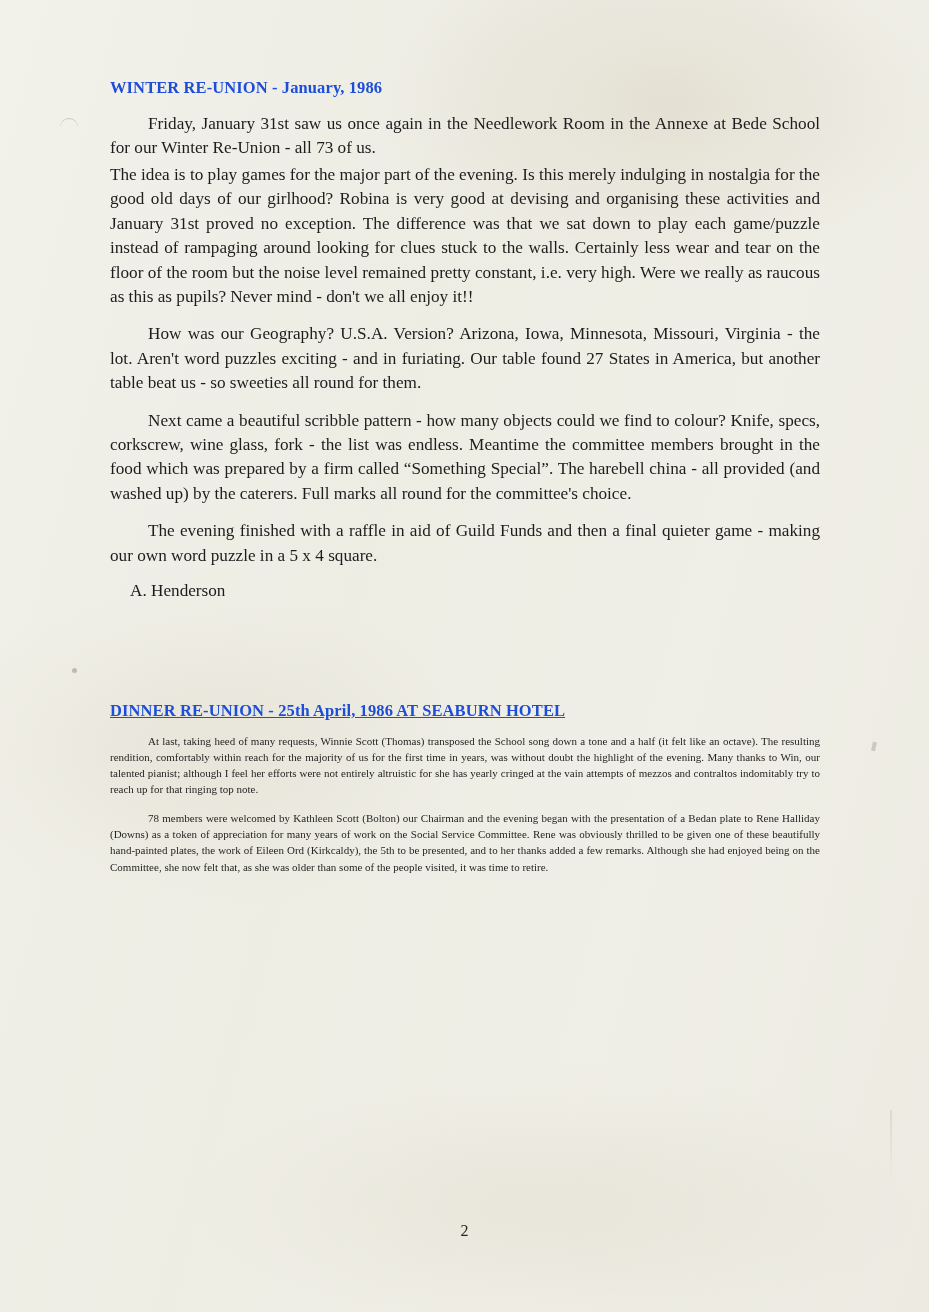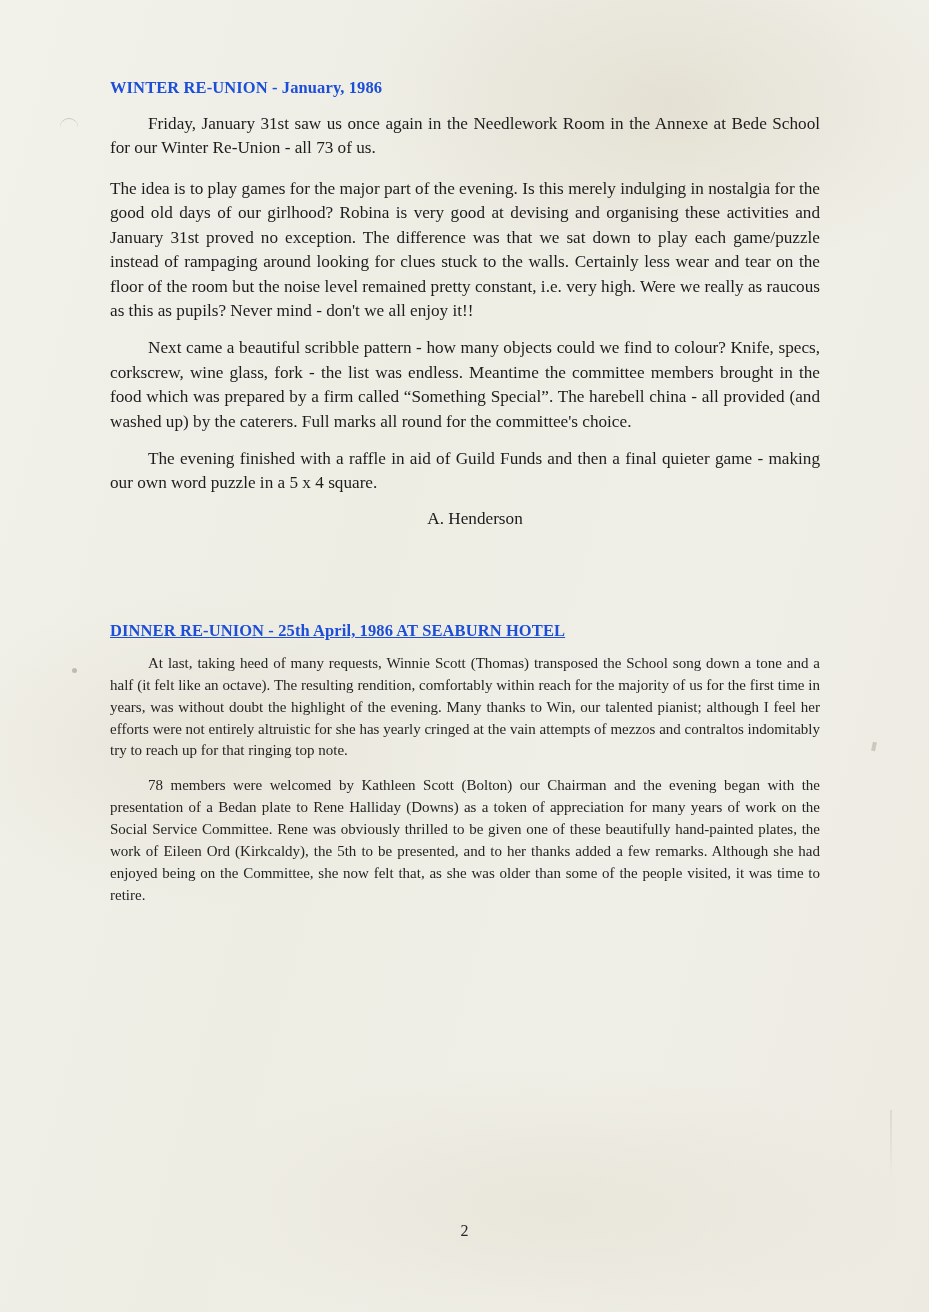--- a/index.html
+++ b/index.html
@@ -54,32 +54,31 @@
     font-size: 17.2px;
     line-height: 1.42;
     text-align: justify;
     text-indent: 38px;
     color: #1d1d1d;
   }
   p.para.no-indent {
     text-indent: 0;
   }
   p.para.tight {
-    margin-bottom: 16px;
+    margin-bottom: 2px;
   }
   .section-two p.para {
-    font-size: 15px;
+    font-size: 11px;
     line-height: 1.46;
     color: #262524;
     font-family: Liberation Serif, serif;
   }
   .signature {
-    margin: 8px 0 0 0;
+    margin: 8px 0 8px 0;
     font-size: 17.2px;
-    text-align: center;
     padding-left: 20px;
   }
   .spacer-block {
     height: 92px;
   }
   .page-number {
     position: absolute;
     left: 0;
     right: 0;
     top: 1222px;
@@ -135,20 +134,21 @@
 
   <div class="content">
 
     <section class="section-one">
       <h2 class="section-heading">WINTER RE-UNION - January, 1986</h2>
 
       <p class="para tight">Friday, January 31st saw us once again in the Needlework Room in the Annexe at Bede School for our Winter Re-Union - all 73 of us.</p>
 
       <p class="para no-indent">The idea is to play games for the major part of the evening. Is this merely indulging in nostalgia for the good old days of our girlhood? Robina is very good at devising and organising these activities and January 31st proved no exception. The difference was that we sat down to play each game/puzzle instead of rampaging around looking for clues stuck to the walls. Certainly less wear and tear on the floor of the room but the noise level remained pretty constant, i.e. very high. Were we really as raucous as this as pupils? Never mind - don't we all enjoy it!!</p>
 
+      <p class="para">How was our Geography? U.S.A. Version? Arizona, Iowa, Minnesota, Missouri, Virginia - the lot. Aren't word puzzles exciting - and in furiating. Our table found 27 States in America, but another table beat us - so sweeties all round for them.</p>
 
       <p class="para">Next came a beautiful scribble pattern - how many objects could we find to colour? Knife, specs, corkscrew, wine glass, fork - the list was endless. Meantime the committee members brought in the food which was prepared by a firm called “Something Special”. The harebell china - all provided (and washed up) by the caterers. Full marks all round for the committee's choice.</p>
 
       <p class="para">The evening finished with a raffle in aid of Guild Funds and then a final quieter game - making our own word puzzle in a 5 x 4 square.</p>
 
 
       <p class="signature">A. Henderson</p>
     </section>
 
     <div class="spacer-block"></div>

